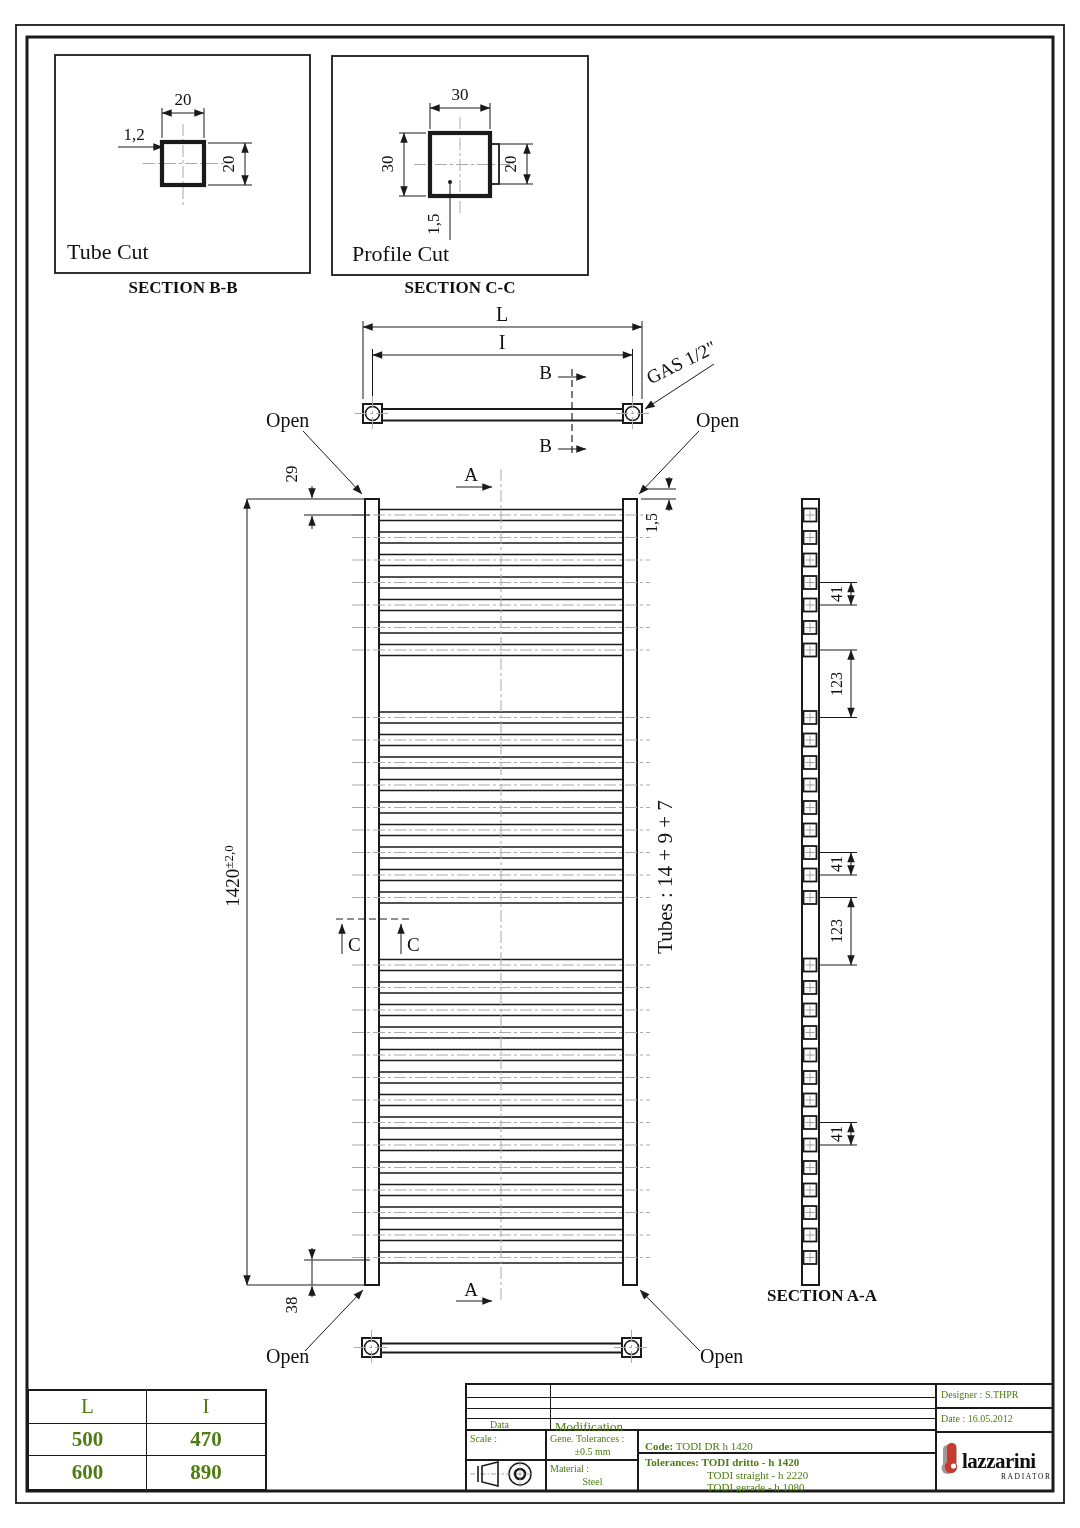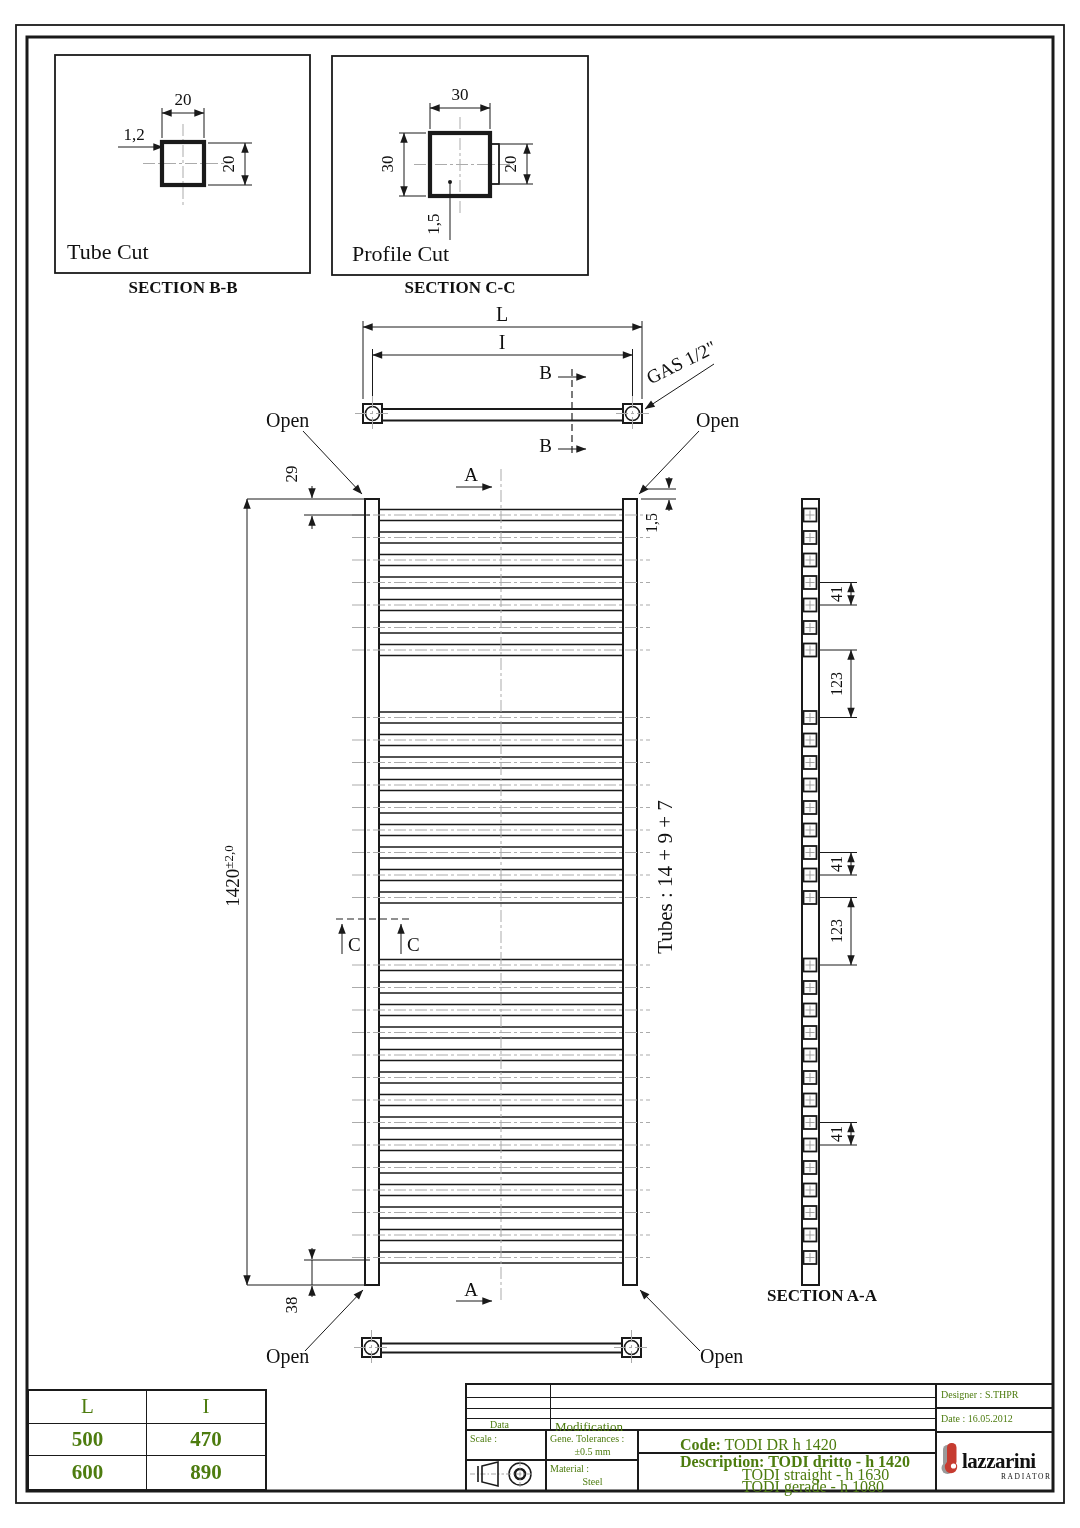--- a/index.html
+++ b/index.html
@@ -27,21 +27,21 @@
   .tbval{font-weight:normal;font-family:Liberation Serif, serif;}
   
   #sizetable{position:absolute;left:27px;top:1389px;width:240px;height:102px;
              border:2.5px solid #1a1a1a;box-sizing:border-box;display:grid;
              grid-template-columns:1fr 1fr;grid-template-rows:1fr 1fr 1fr;}
   #sizetable .cell{display:flex;align-items:center;justify-content:center;
              border-right:1.5px solid #1a1a1a;border-bottom:1.5px solid #1a1a1a;font-size:21px;}
   #sizetable .cell:nth-child(2n){border-right:none;}
   #sizetable .cell.last{border-bottom:none;}
   #sizetable .val{font-weight:bold;}
-  .desc-line{font-size:16px;font-family:"Liberation Serif",serif;line-height:12.5px;white-space:nowrap;margin-left:35px;}
+  .desc-line{font-size:11px;font-family:"Liberation Serif",serif;line-height:12.5px;white-space:nowrap;}
 </style>
 </head>
 <body>
 
 <div id="page">
 
 <svg id="drawing" width="1080" height="1528" viewBox="0 0 1080 1528">
   <defs>
     <marker id="ah" viewBox="0 0 10 8" refX="9.3" refY="4" markerWidth="11" markerHeight="9" orient="auto-start-reverse" markerUnits="userSpaceOnUse">
       <path d="M0.5,0.6 L9.5,4 L0.5,7.4 z" fill="#1a1a1a"></path>
@@ -443,22 +443,22 @@
   <div class="tbtxt" style="left:555px;top:1419px;font-size:13px">Modification</div>
   <div class="tbtxt" style="left:470px;top:1433px">Scale :</div>
   <div class="tbtxt" style="left:550px;top:1433px">Gene. Tolerances :</div>
   <div class="tbtxt tbval" style="left:550px;top:1446px;width:85px;text-align:center">±0.5 mm</div>
   <div class="tbtxt" style="left:550px;top:1463px">Material :</div>
   <div class="tbtxt tbval" style="left:550px;top:1476px;width:85px;text-align:center">Steel</div>
   <div class="abs" style="left:645px;top:1436px">
     <span class="desc-line"><b>Code:</b> <span>TODI DR h 1420</span></span>
   </div>
   <div class="abs" style="left:645px;top:1456px">
-    <div class="desc-line"><b><span>Description:</span> <span>TODI dritto - h 1420</span></b></div>
-    <div class="desc-line" style="padding-left:62px">TODI straight - h 1630</div>
+    <div class="desc-line"><b><span>Tolerances:</span> <span>TODI dritto - h 1420</span></b></div>
+    <div class="desc-line" style="padding-left:62px">TODI straight - h 2220</div>
     <div class="desc-line" style="padding-left:62px">TODI gerade - h 1080</div>
   </div>
   <div class="tbtxt" style="left:941px;top:1389px">Designer : S.THPR</div>
   <div class="tbtxt" style="left:941px;top:1413px">Date : 16.05.2012</div>
 
   <svg class="abs" style="left:468px;top:1460px" width="76" height="28" viewBox="0 0 76 28">
     <line x1="2" y1="14" x2="36" y2="14" stroke="#999" stroke-width="0.9" stroke-dasharray="5 2 1.5 2"></line>
     <polygon points="14,6 30,2 30,26 14,22" fill="none" stroke="#1a1a1a" stroke-width="1.6"></polygon>
     <line x1="10" y1="6" x2="10" y2="22" stroke="#1a1a1a" stroke-width="1.6"></line>
     <circle cx="52" cy="14" r="11" fill="none" stroke="#1a1a1a" stroke-width="1.5"></circle>

